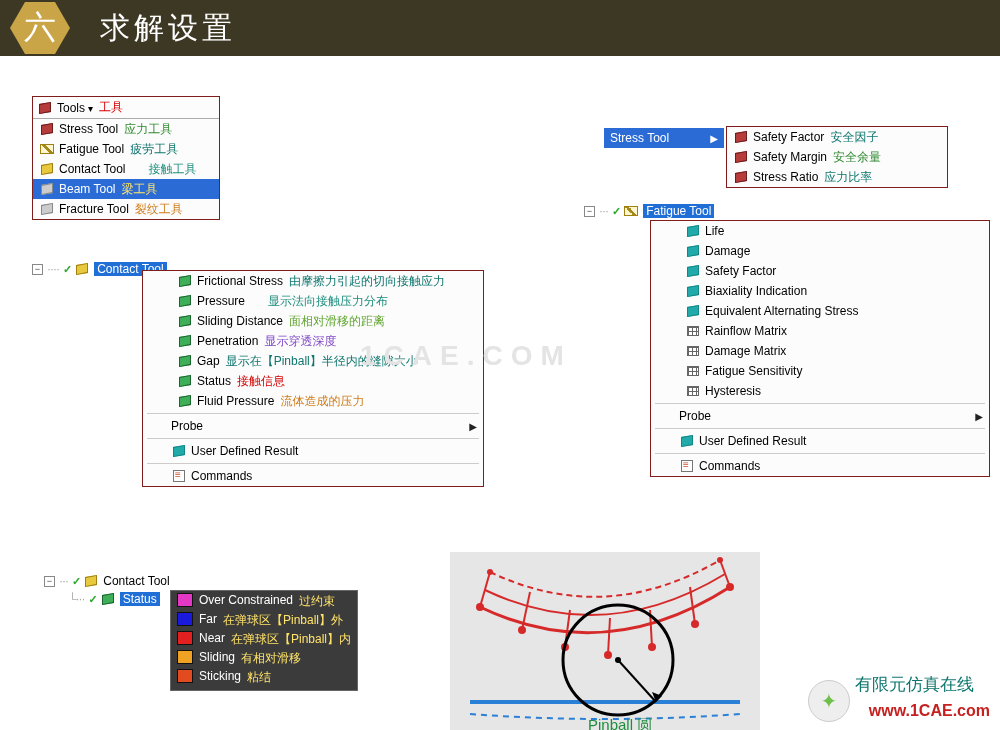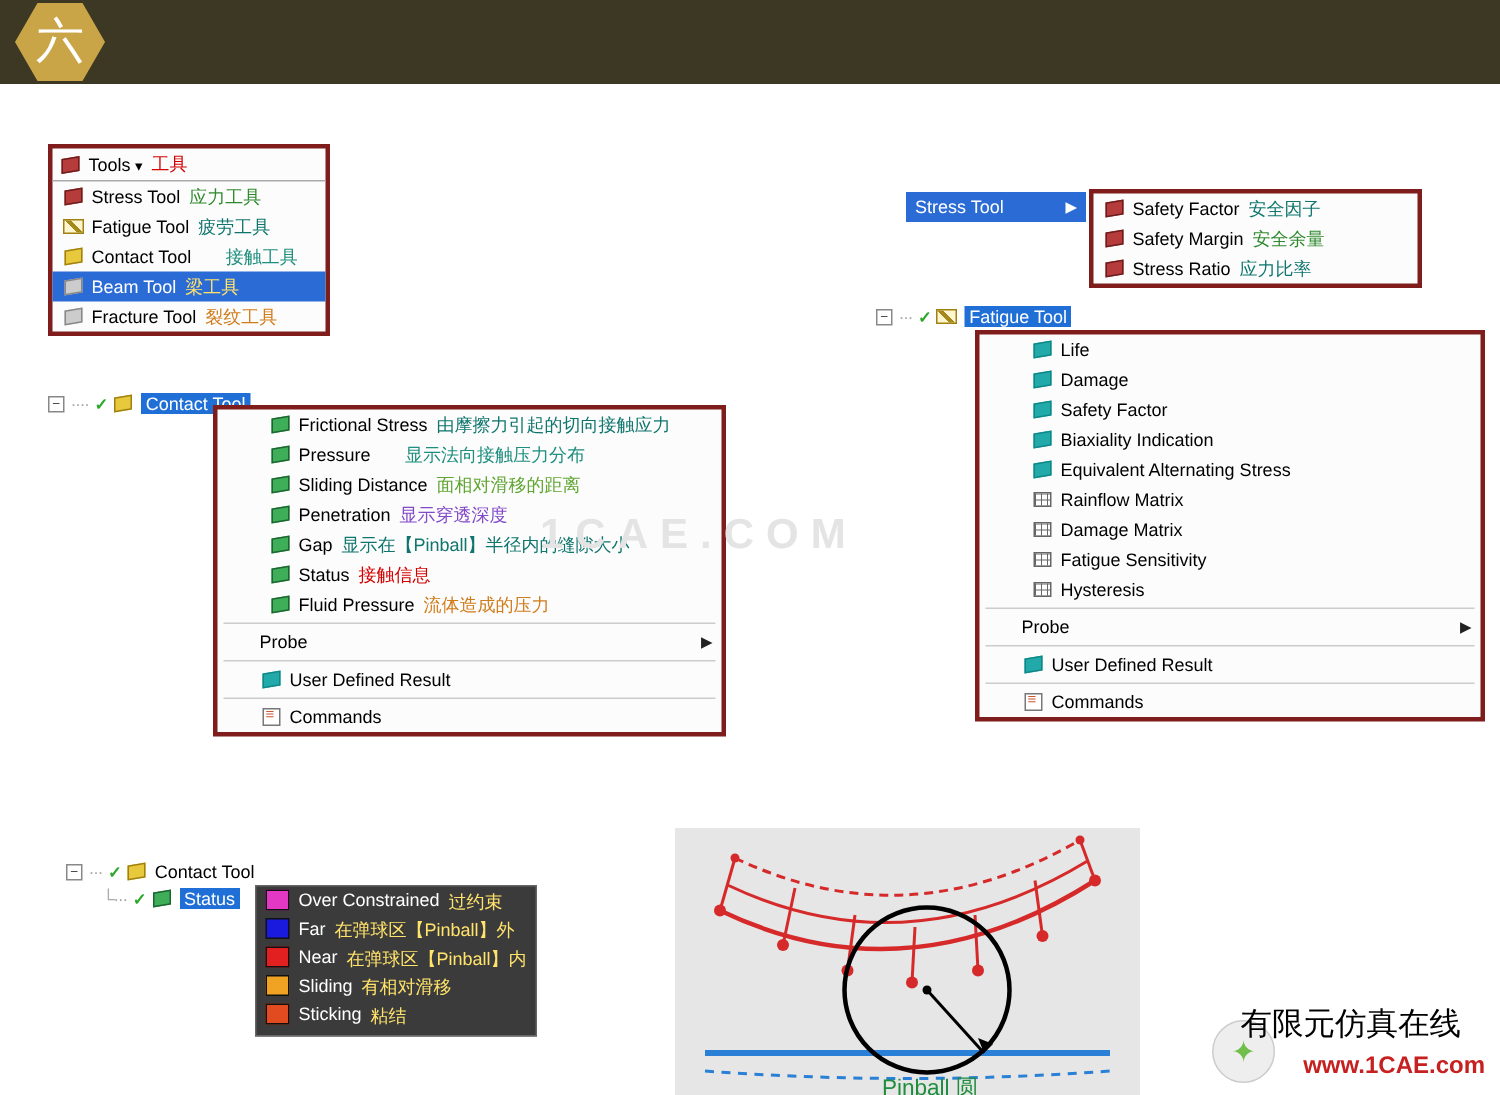--- a/index.html
+++ b/index.html
@@ -37,21 +37,21 @@
     font-size: 30px;
     margin-left: 30px;
     letter-spacing: 4px;
     color: #fff;
   }
 
   
   .menu-box {
     position: absolute;
     background: #fcfcfc;
-    border: 3px solid #7f1d1d;
+    border: 1px solid #7f1d1d;
     font-size: 12px;
   }
   .menu-item {
     display: flex;
     align-items: center;
     padding: 2px 6px;
     height: 20px;
     white-space: nowrap;
   }
   .menu-item.sel {
@@ -179,34 +179,35 @@
   }
 
   
   #wechat {
     position: absolute; right: 150px; bottom: 8px;
     width: 42px; height: 42px; border-radius: 50%;
     background: #eee; border: 1px solid #ccc;
     display: flex; align-items: center; justify-content: center;
     color: #6fbf4a; font-size: 20px;
   }
-  #footer-cn { position: absolute; right: 26px; bottom: 34px; color: #000000; font-size: 21px; }
+  #footer-cn { position: absolute; right: 26px; bottom: 34px; color: #0f766e; font-size: 17px; }
   #footer-url { position: absolute; right: 10px; bottom: 10px; color: #c62020; font-size: 16px; font-weight: bold; }
 
   #watermark {
     position: absolute; left: 360px; top: 340px;
     color: #e4e4e4; font-size: 28px; font-weight: bold;
     letter-spacing: 8px; pointer-events: none;
   }
 </style>
 </head>
 <body>
 
 <div class="header">
   <div class="hexagon">六</div>
+  <div class="header-title">求解设置</div>
 </div>
 
 <div id="tools-block" class="menu-box">
   <div id="tools-header">
     <span class="icon">
         <span class="cube"></span>
       </span>
     <span>Tools</span>
     <span class="dd"></span>
     <span class="ann c-red">工具</span>

